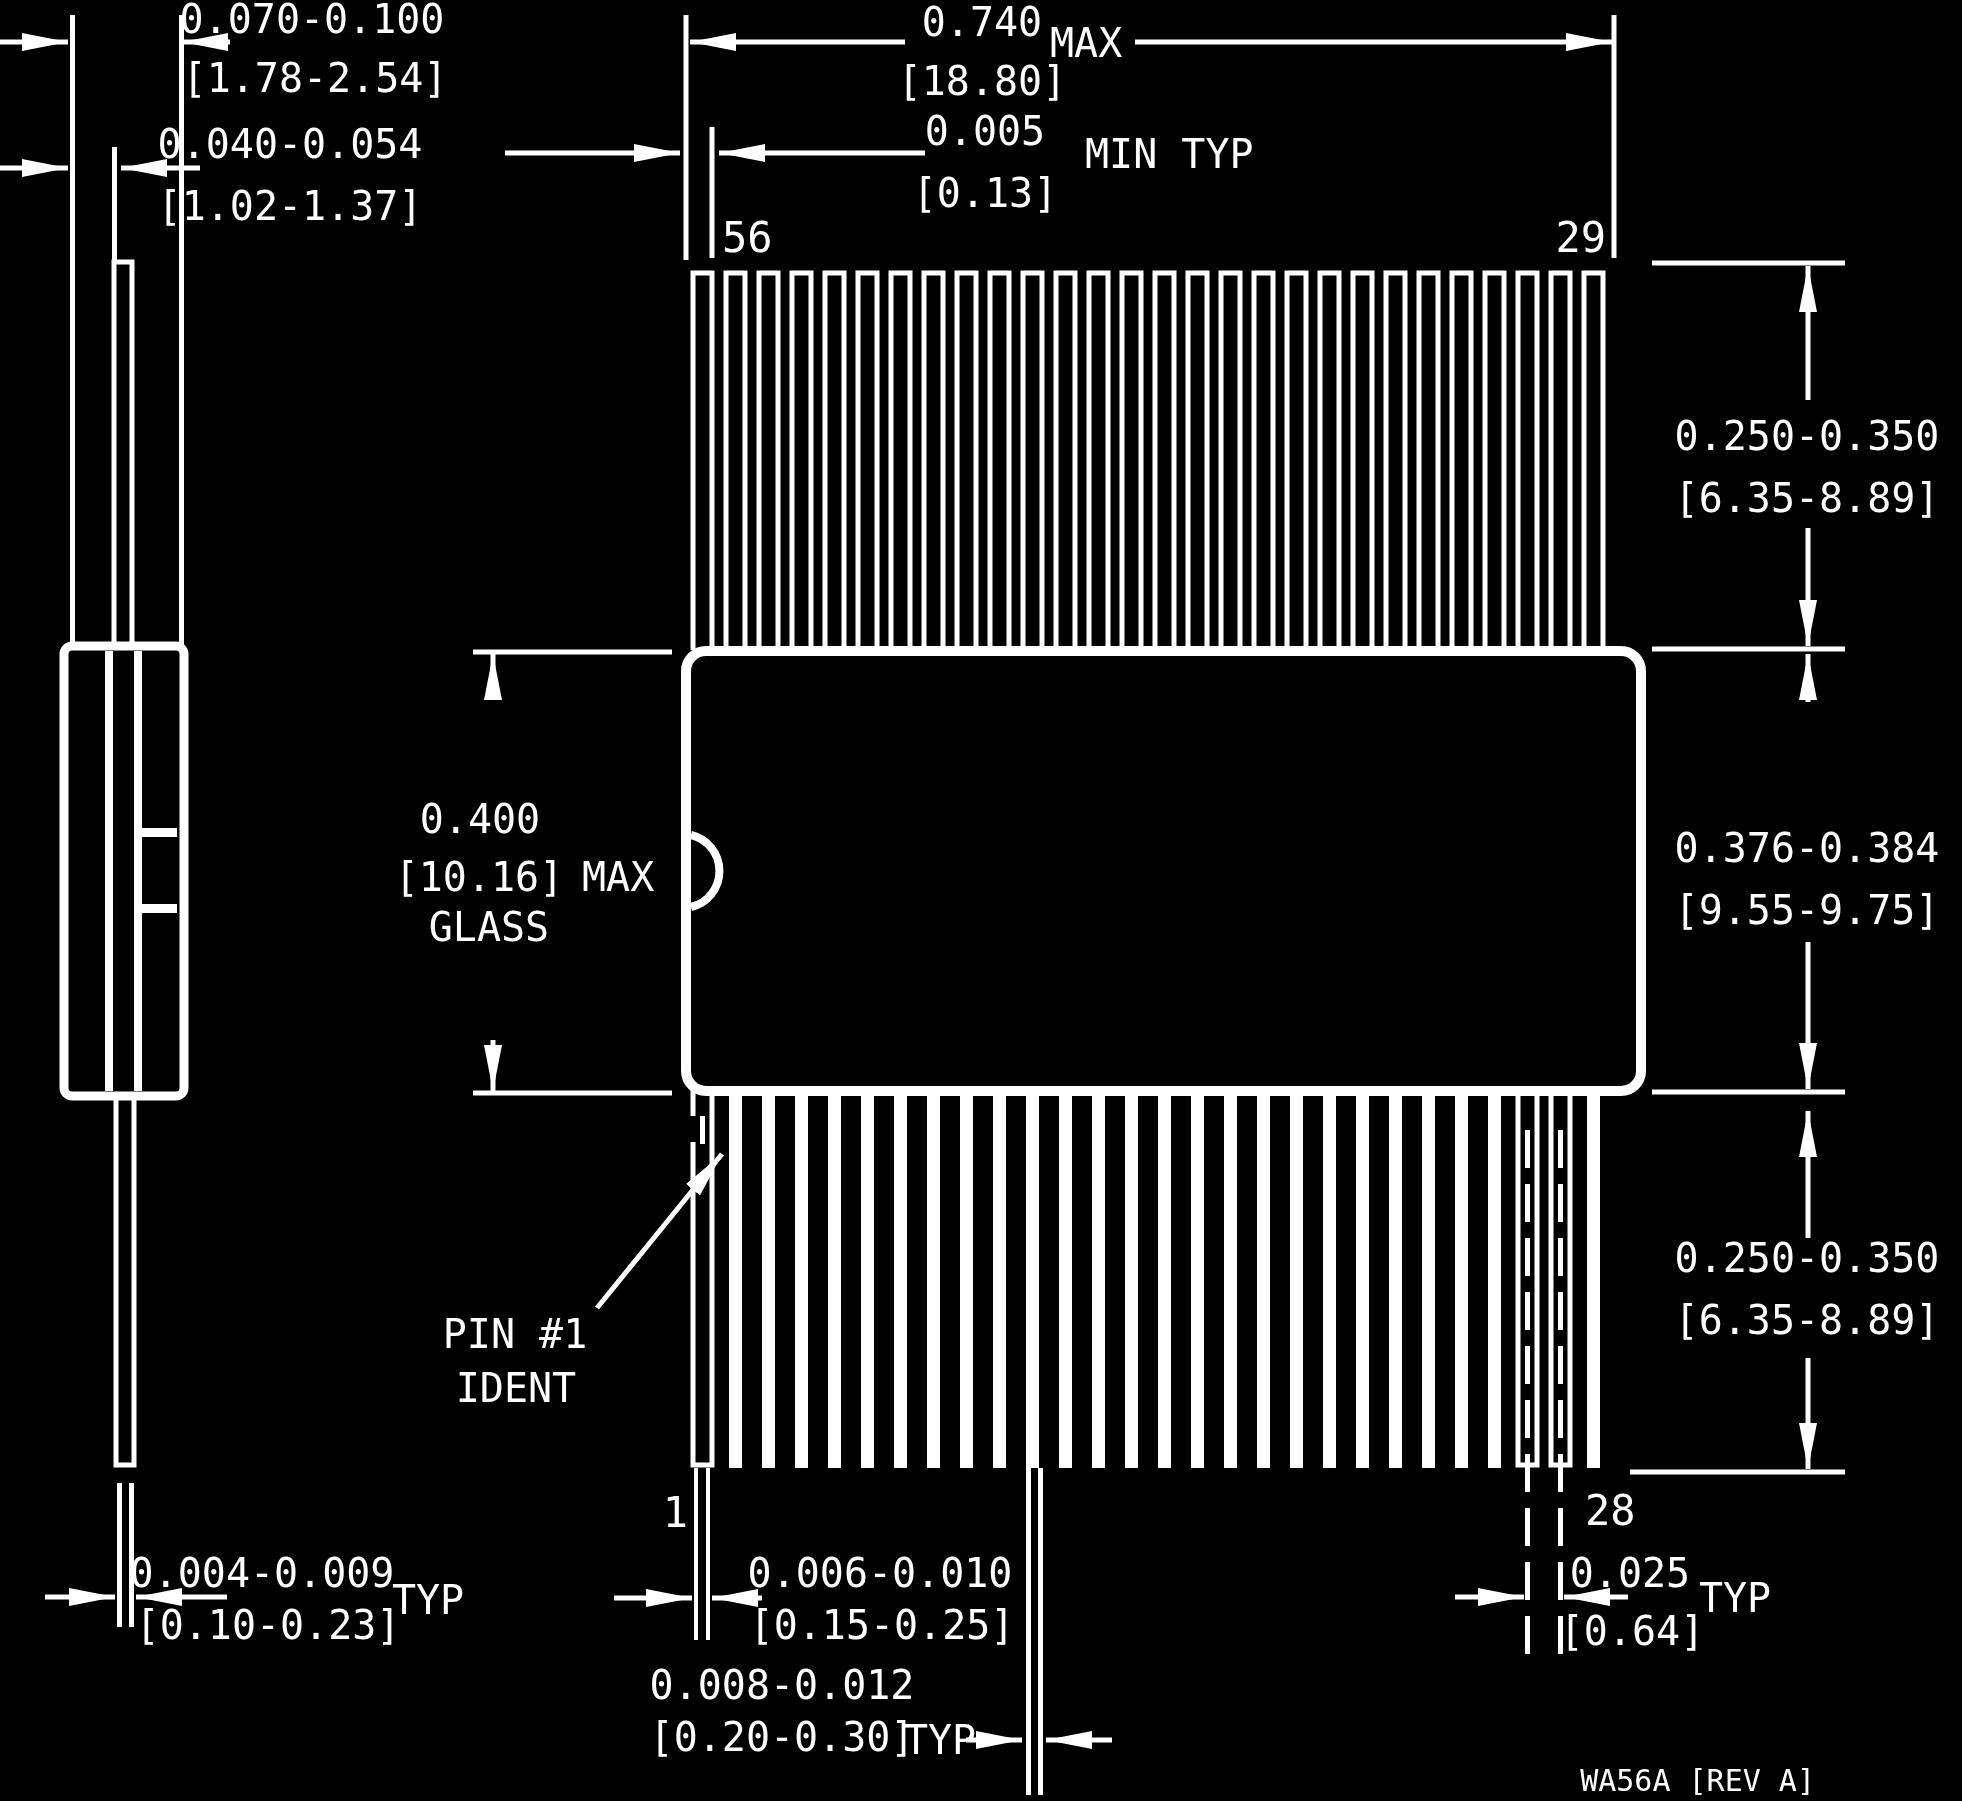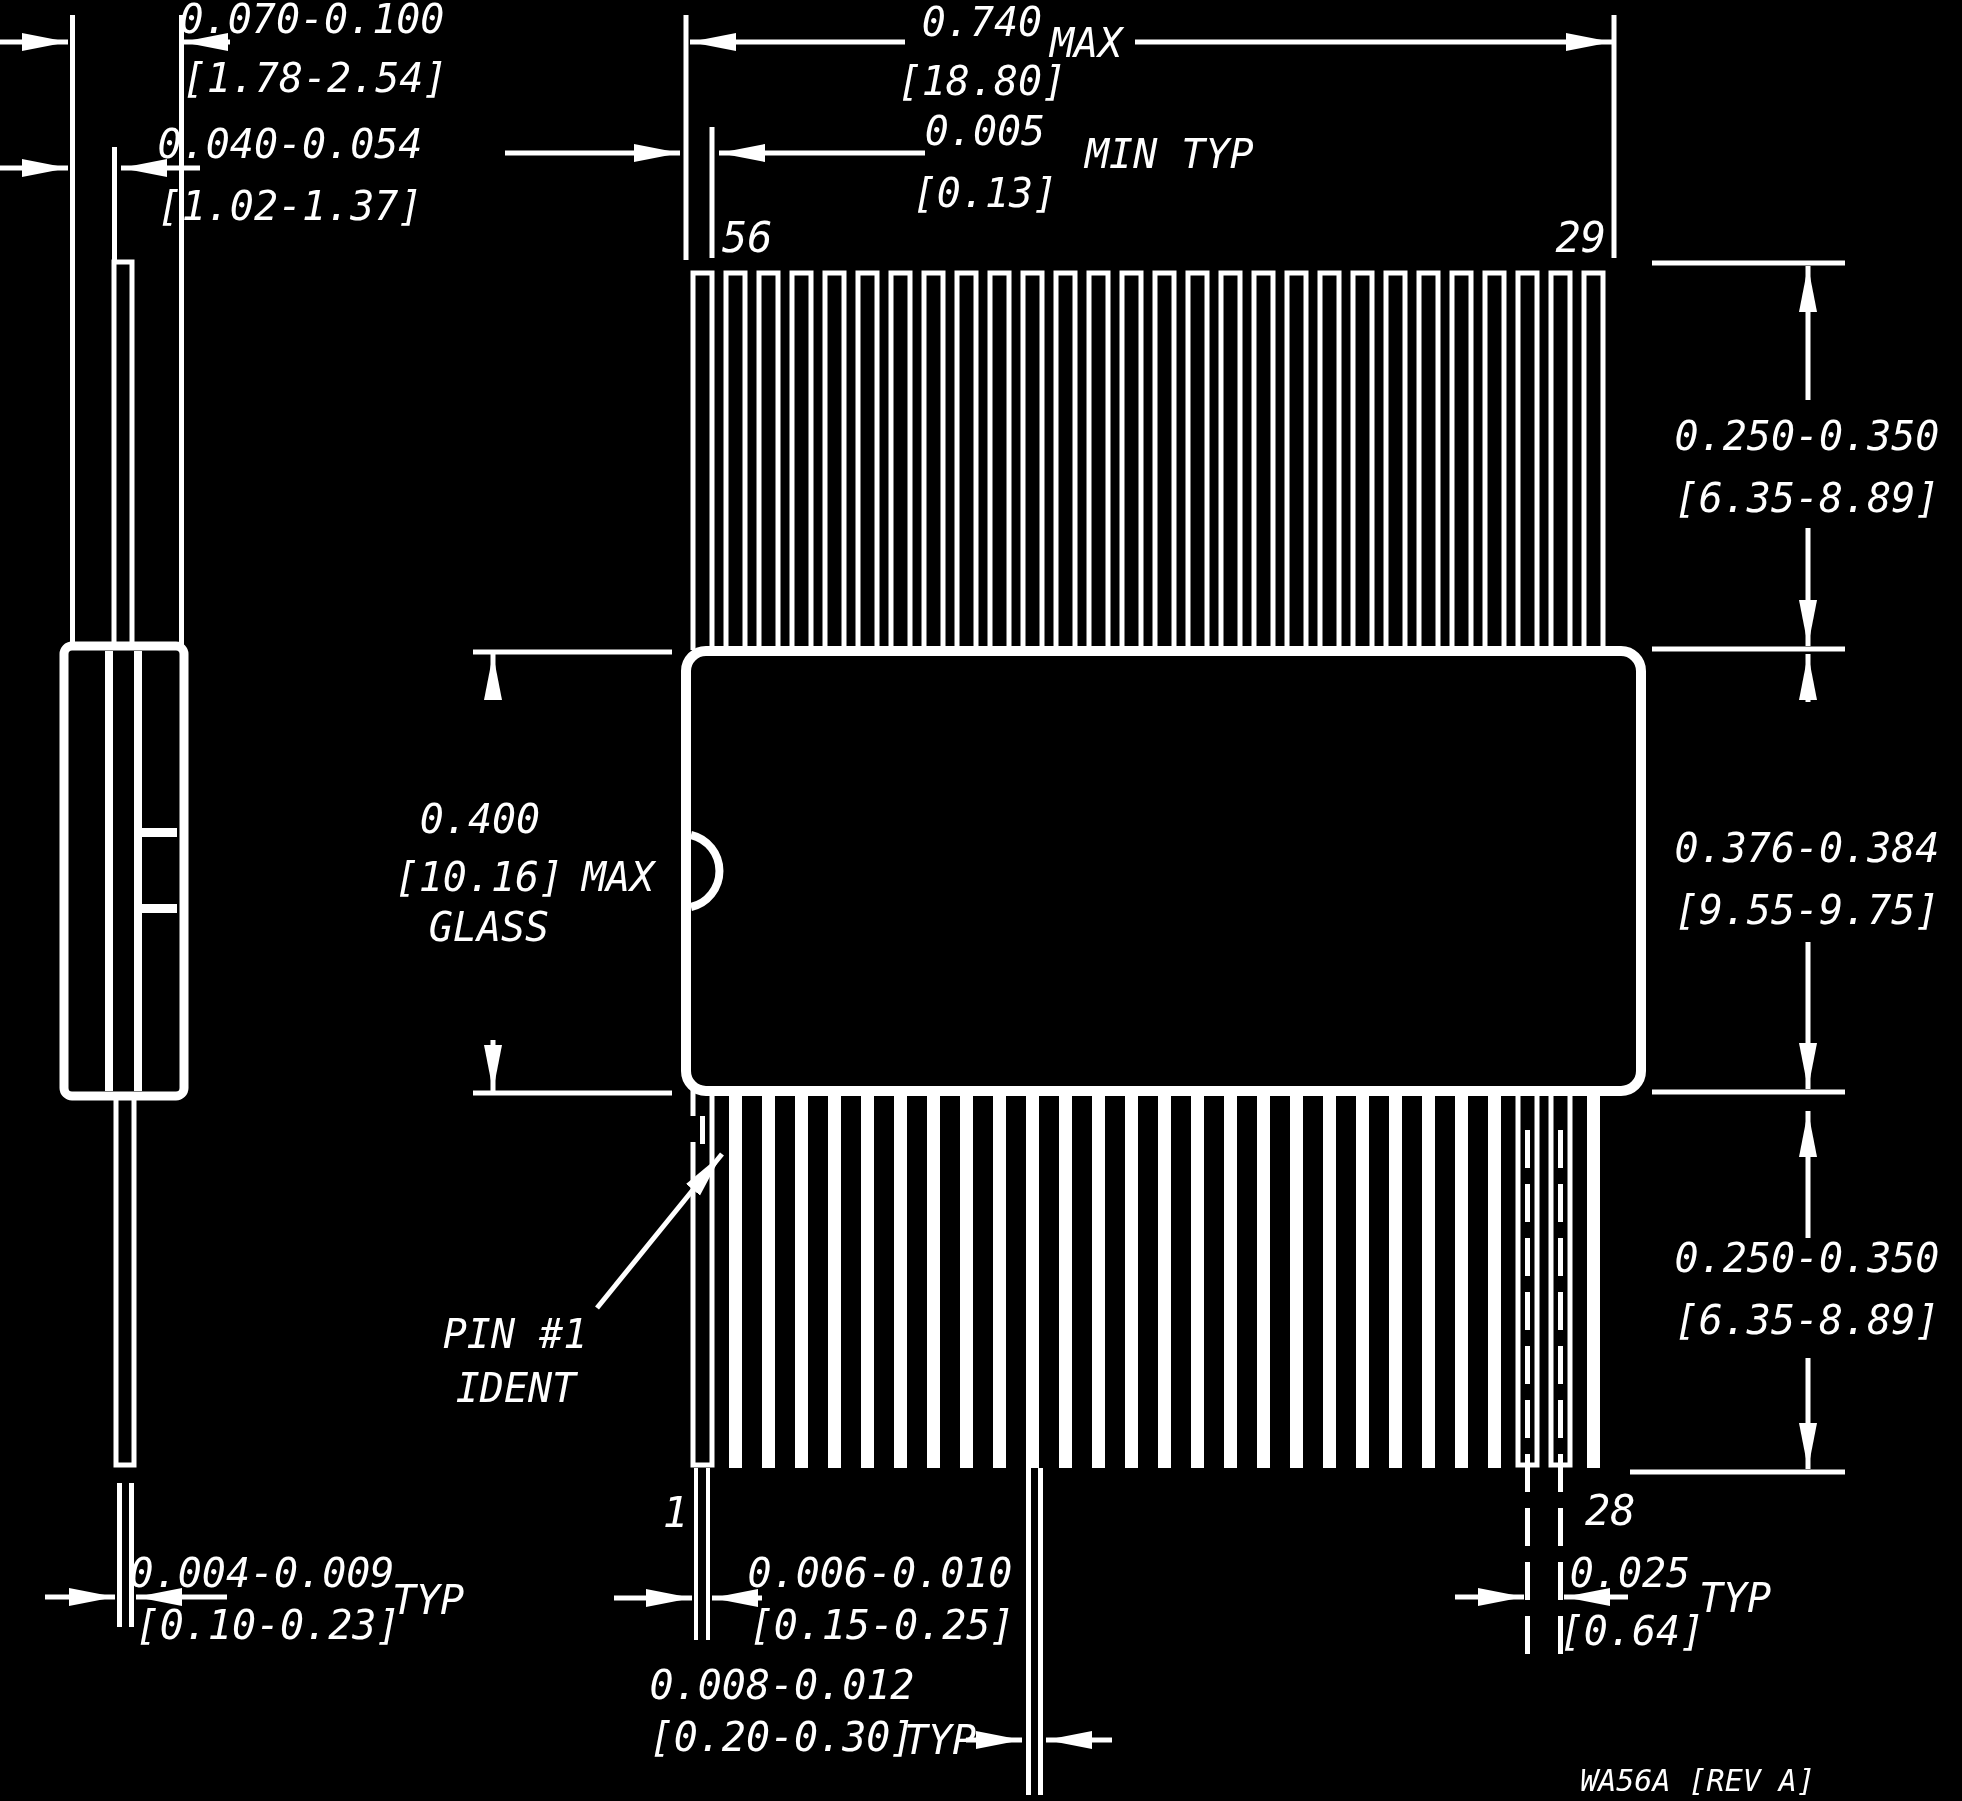--- a/index.html
+++ b/index.html
@@ -1,16 +1,16 @@
 <!DOCTYPE html>
 <html><head>
 <meta charset="utf-8">
 <style>
   html,body{margin:0;padding:0;background:#000;}
-  .canvas{width:1962px;height:1801px;background:#000;position:relative;overflow:hidden;font-style:italic;}
+  .canvas{width:1962px;height:1801px;background:#000;position:relative;overflow:hidden;}
   svg{display:block;}
   .dim, .lbl, .note, .code{
     font-family:"DejaVu Sans Mono", monospace;
     fill:#ffffff;
   }
   .dim{font-size:40px;}
   .lbl{font-size:42px;}
   .note{font-size:40px;}
   .code{font-size:30px;}
   .stroke{stroke:#ffffff;fill:none;}

